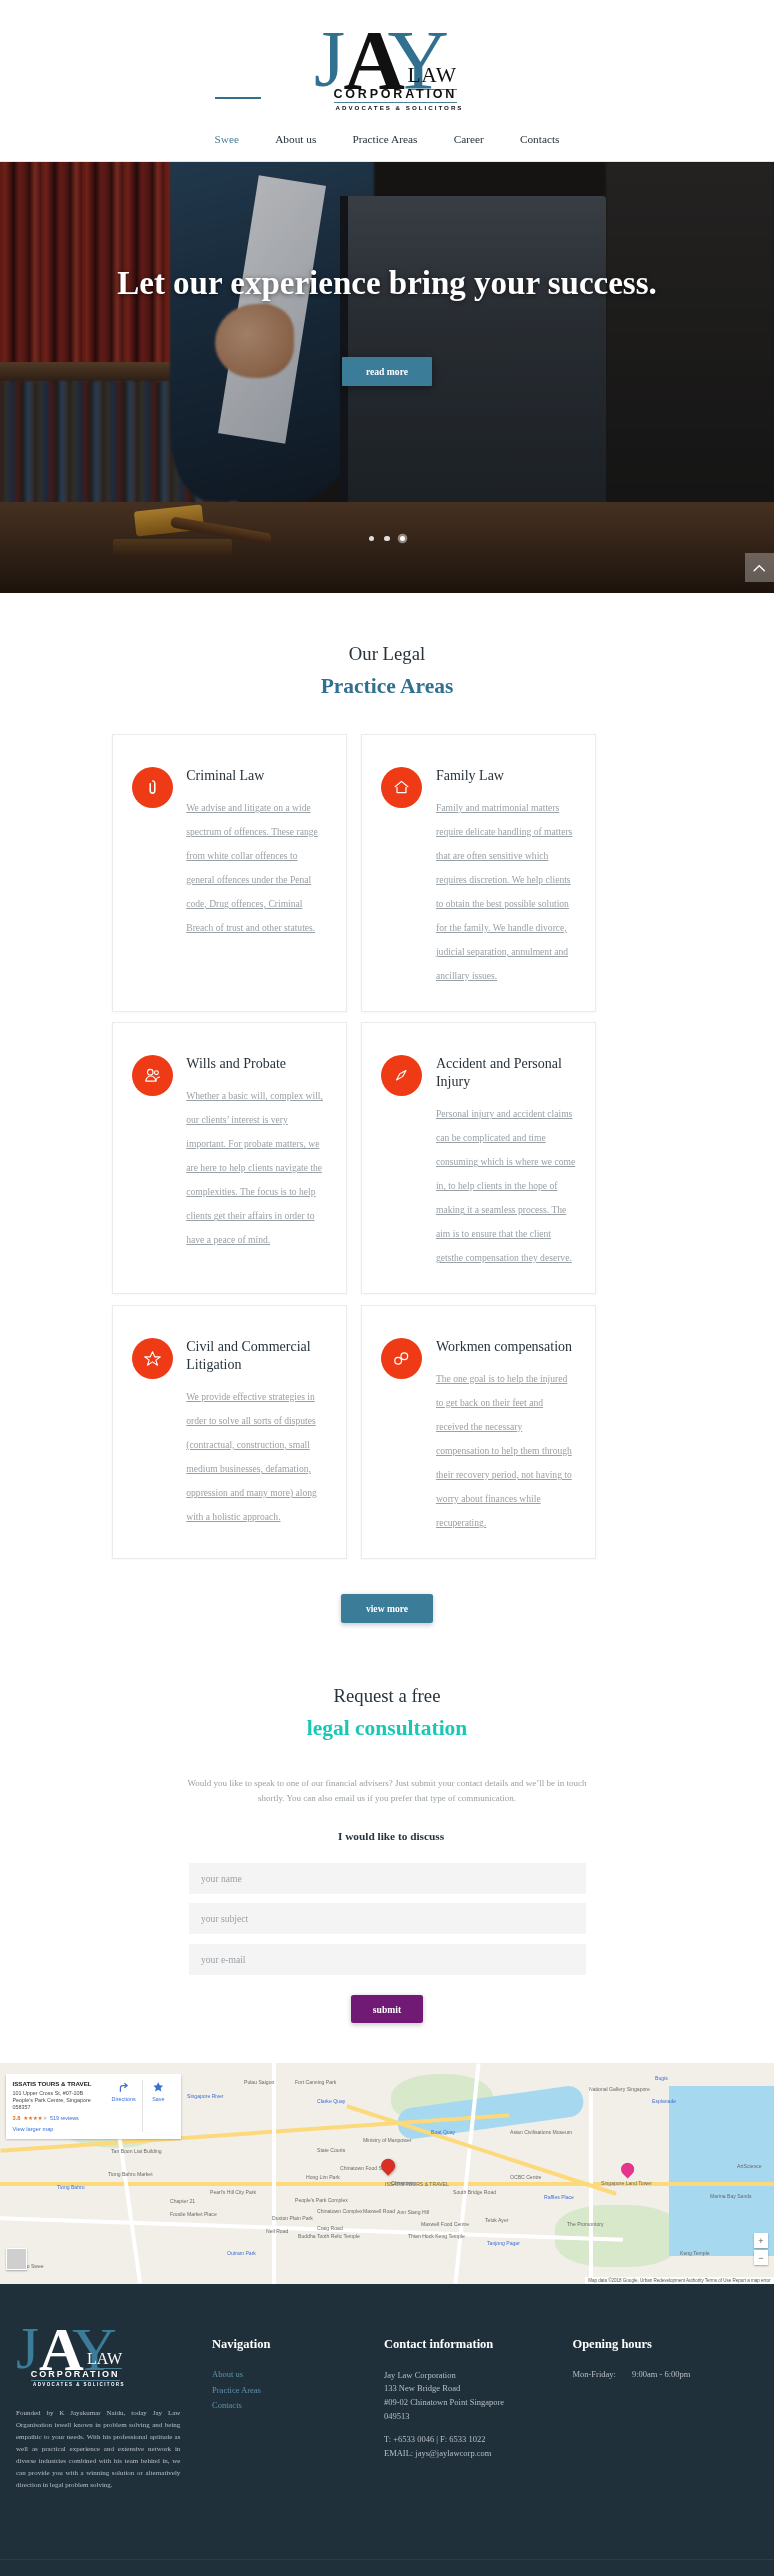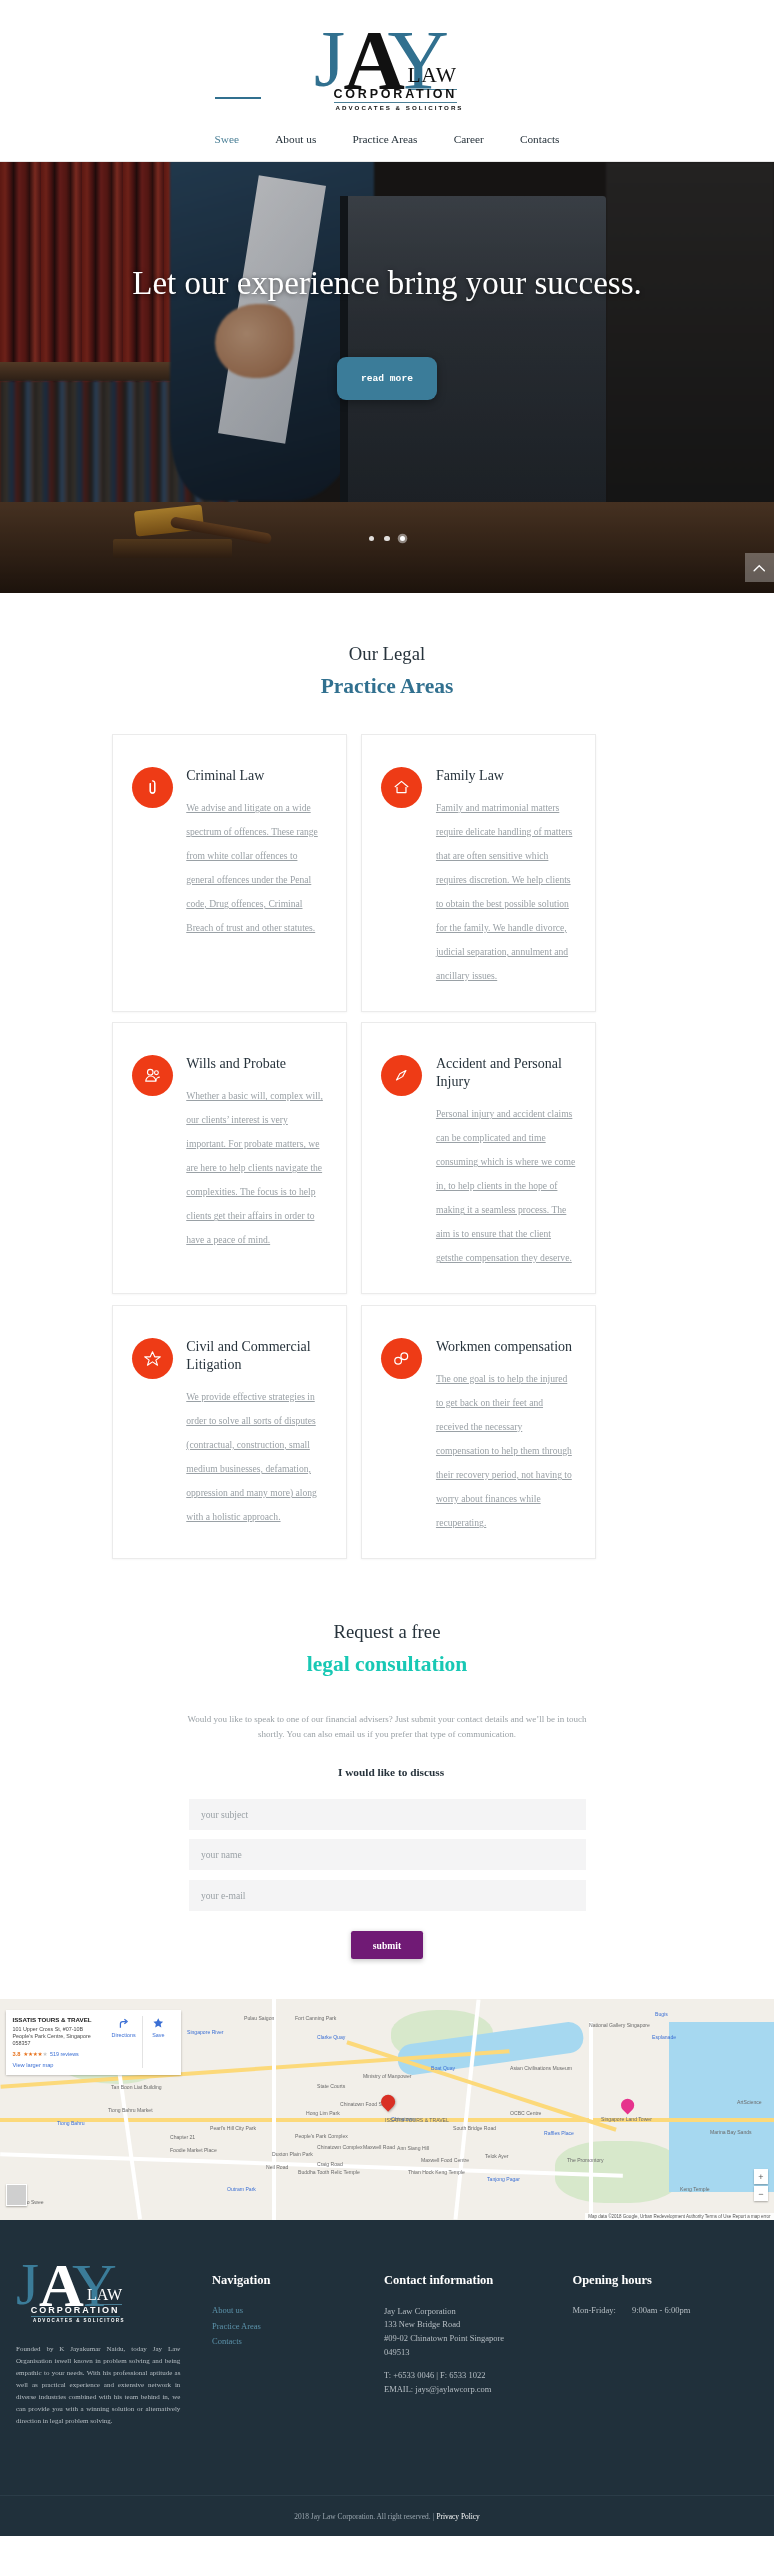--- a/index.html
+++ b/index.html
@@ -182,33 +182,33 @@
   .hero-overlay { position: absolute; inset: 0; background: rgba(10,14,20,0.28); }
   .hero-content {
     position: absolute; left: 0; top: 0; width: 774px; height: 431px;
     display: flex; flex-direction: column; align-items: center;
     padding-top: 101px;
   }
   .hero-title {
     font-family: "Liberation Serif", serif;
     font-size: 33px; line-height: 40px;
     color: #ffffff; text-align: center; width: 567px;
-    font-weight: 400;
+    font-weight: 700;
     text-shadow: 0 1.1px 5.7px rgba(0,0,0,0.55);
   }
   .hero-btn {
     margin-top: 54px;
     background: #3b7c99;
     color: #ffffff;
-    font-family: Liberation Mono, monospace;
+    font-family: Liberation Serif, serif;
     font-weight: 700;
     font-size: 9.6px;
     border: none;
-    padding: 16px 24px;
-    border-radius: 9px;
+    padding: 9px 24px;
+    border-radius: 1px;
     cursor: pointer;
     box-shadow: 0 2.3px 8px rgba(0,0,0,0.35);
   }
   .hero-dots {
     position: absolute; left: 0; bottom: 52px; width: 774px;
     display: flex; justify-content: center; gap: 10.2px;
   }
   .hero-dot {
     width: 5.1px; height: 5.1px; border-radius: 50%;
     background: #ffffff; opacity: .85; cursor: pointer;
@@ -645,30 +645,33 @@
           </svg>
       </div>
       <div class="card-body">
         <div class="card-title">Workmen compensation</div>
         <div class="card-text">The one goal is to help the injured to get back on their feet and received the necessary compensation to help them through their recovery period, not having to worry about finances while recuperating.</div>
       </div>
     </div>
 
   </div>
 
+  <div class="viewmore-wrap">
+    <button class="viewmore-btn">view more</button>
+  </div>
 </div>
 
 <div class="consult">
   <div class="consult-sub">Request a free</div>
   <div class="consult-title">legal consultation</div>
   <div class="consult-desc">Would you like to speak to one of our financial advisers? Just submit your contact details and we’ll be in touch shortly. You can also email us if you prefer that type of communication.</div>
   <div class="form-label">I would like to discuss</div>
   <div class="form">
+    <input type="text" placeholder="your name" style="">
     <input type="text" placeholder="your subject" style="">
-    <input type="text" placeholder="your name" style="">
     <input type="text" placeholder="your e-mail" style="">
   </div>
   <div class="submit-wrap">
     <button class="submit-btn">submit</button>
   </div>
 </div>
 
 <div class="map">
   <div class="map-land"></div>
   <div class="map-green1"></div>

